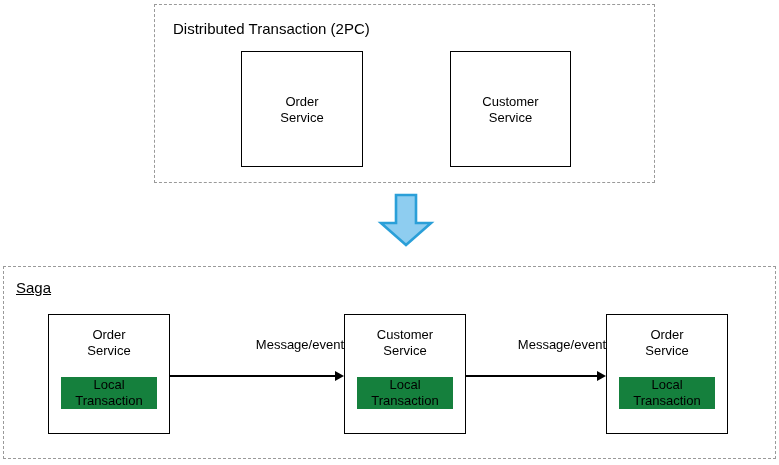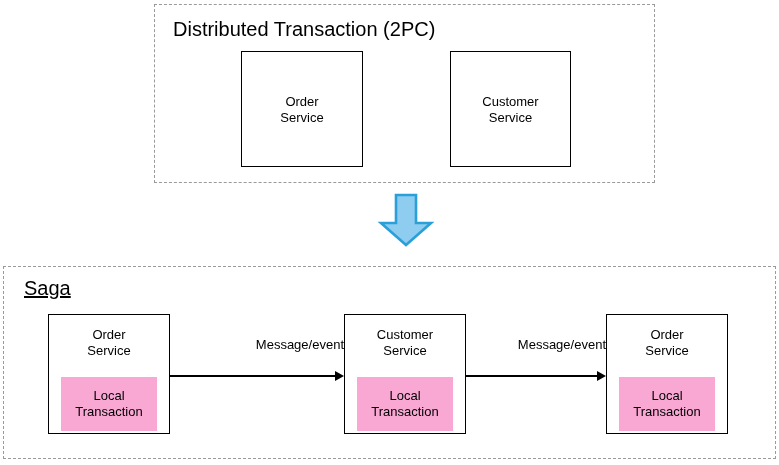--- a/index.html
+++ b/index.html
@@ -35,31 +35,31 @@
     height: 179px;
   }
   #group-saga {
     left: 3px;
     top: 266px;
     width: 773px;
     height: 193px;
   }
   .group-title {
     position: absolute;
-    font-size: 20px;
+    font-size: 15px;
     line-height: 20px;
     color: #000000;
     white-space: nowrap;
   }
   #title-2pc {
     left: 18px;
     top: 14px;
   }
   #title-saga {
-    left: 20px;
+    left: 12px;
     top: 11px;
     text-decoration: underline;
   }
 
   
   .service-box {
     position: absolute;
     border: 1.6px solid #000000;
     background: #ffffff;
     box-sizing: border-box;
@@ -106,22 +106,22 @@
     text-align: center;
     font-size: 13px;
     line-height: 16px;
     white-space: pre-line;
   }
   .local-txn {
     position: absolute;
     left: 12px;
     right: 12px;
     top: 62px;
-    height: 54px;
-    background: #f9a8d4;
+    height: 32px;
+    background: #15803d;
     display: flex;
     align-items: center;
     justify-content: center;
     text-align: center;
     font-size: 13px;
     line-height: 16px;
     white-space: pre-line;
     box-sizing: border-box;
   }
   #box-saga-1 { left: 48px;  top: 314px; width: 122px; height: 120px; }

